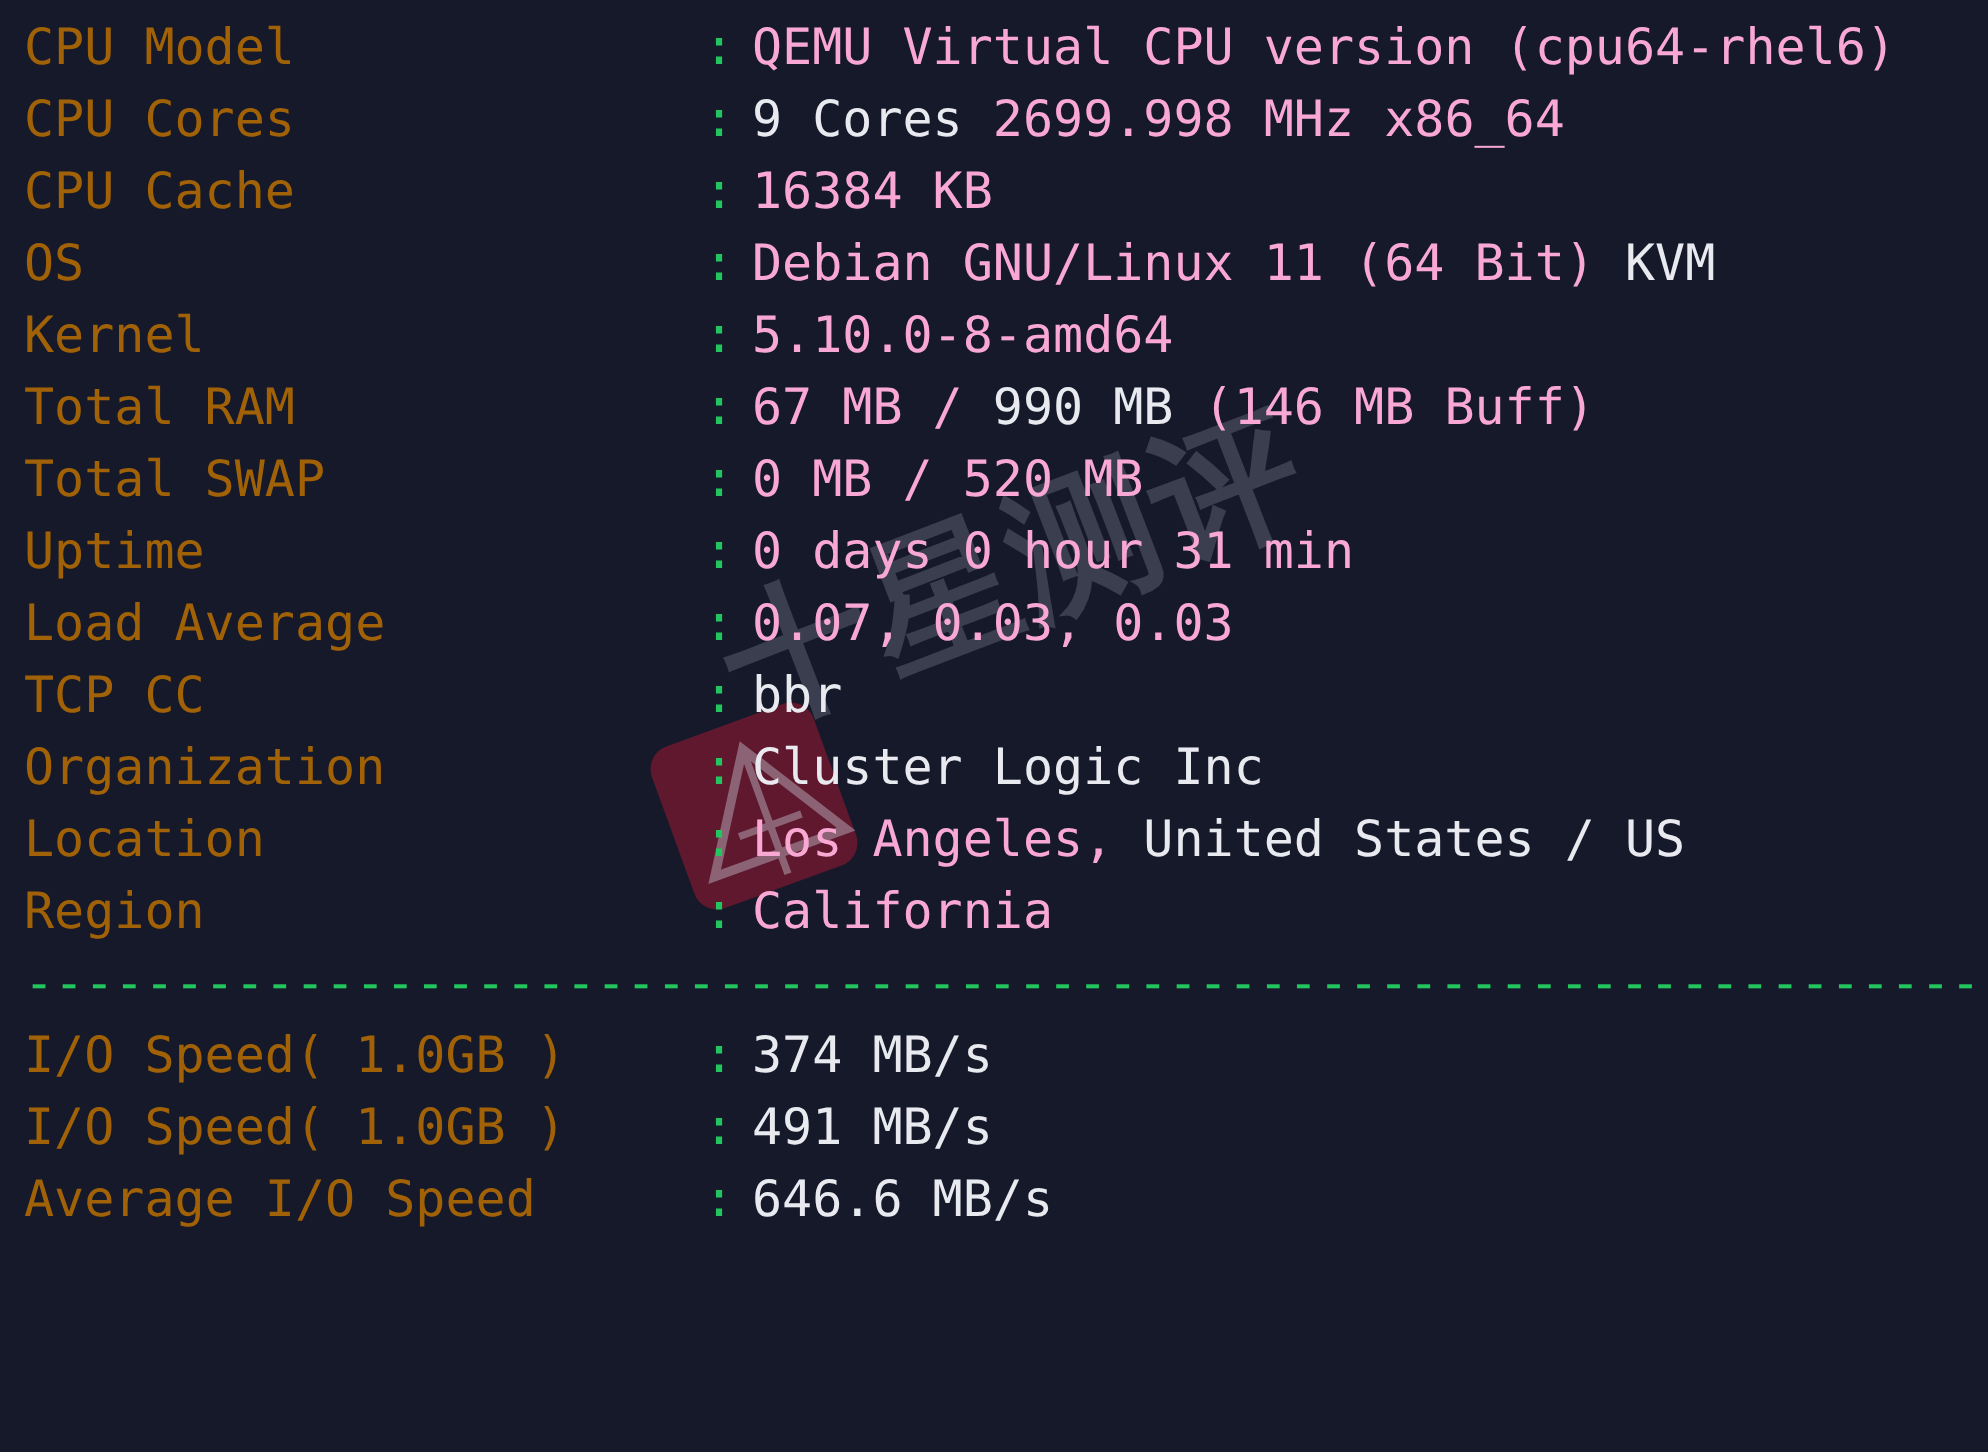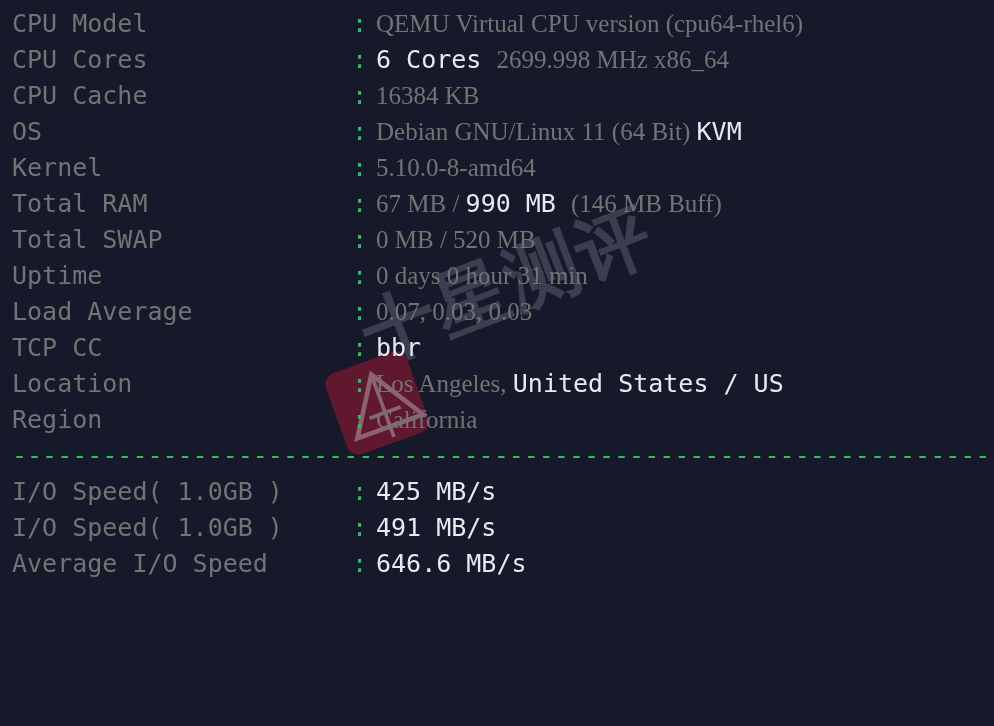--- a/index.html
+++ b/index.html
@@ -74,30 +74,30 @@
     z-index: 2;
     padding: 6px 0 0 12px;
     box-sizing: border-box;
   }
   .row {
     height: 36px;
     white-space: pre;
     display: block;
   }
   .label {
-    color: #737373;
+    color: #a16207;
     display: inline-block;
     width: 340px;
   }
   .colon {
     color: #22c55e;
     display: inline-block;
     width: 24px;
   }
-  .v-blue   { color: #737373; font-family: Liberation Serif, serif; }
+  .v-blue   { color: #f9a8d4; }
   .v-white  { color: #e8eaf0; }
   .sep {
     color: #22c55e;
     white-space: pre;
     display: block;
     height: 36px;
     overflow: hidden;
   }
 </style>
 </head>
@@ -110,30 +110,31 @@
     <svg class="wm-tri" viewBox="0 0 100 100">
       <path d="M12 76 L50 16 L88 76 Z" fill="none" stroke="#c9ccd6" stroke-width="5"></path>
       <path d="M32 60 L68 60" fill="none" stroke="#c9ccd6" stroke-width="4"></path>
       <path d="M50 16 L50 88" fill="none" stroke="#c9ccd6" stroke-width="4"></path>
     </svg>
     <div class="wm-text">十星测评</div>
   </div>
 
   <div id="lines">
       <div class="row"><span class="label">CPU Model</span><span class="colon">:</span><span><span class="v-blue">QEMU Virtual CPU version (cpu64-rhel6)</span></span></div>
-      <div class="row"><span class="label">CPU Cores</span><span class="colon">:</span><span><span class="v-white">6 Cores </span><span class="v-blue">2699.998 MHz x86_64</span></span></div>
+      <div class="row"><span class="label">CPU Cores</span><span class="colon">:</span><span><span class="v-white">9 Cores </span><span class="v-blue">2699.998 MHz x86_64</span></span></div>
       <div class="row"><span class="label">CPU Cache</span><span class="colon">:</span><span><span class="v-blue">16384 KB</span></span></div>
       <div class="row"><span class="label">OS</span><span class="colon">:</span><span><span class="v-blue">Debian GNU/Linux 11 (64 Bit) </span><span class="v-white">KVM</span></span></div>
       <div class="row"><span class="label">Kernel</span><span class="colon">:</span><span><span class="v-blue">5.10.0-8-amd64</span></span></div>
       <div class="row"><span class="label">Total RAM</span><span class="colon">:</span><span><span class="v-blue">67 MB / </span><span class="v-white">990 MB </span><span class="v-blue">(146 MB Buff)</span></span></div>
       <div class="row"><span class="label">Total SWAP</span><span class="colon">:</span><span><span class="v-blue">0 MB / 520 MB</span></span></div>
       <div class="row"><span class="label">Uptime</span><span class="colon">:</span><span><span class="v-blue">0 days 0 hour 31 min</span></span></div>
       <div class="row"><span class="label">Load Average</span><span class="colon">:</span><span><span class="v-blue">0.07, 0.03, 0.03</span></span></div>
       <div class="row"><span class="label">TCP CC</span><span class="colon">:</span><span><span class="v-white">bbr</span></span></div>
+      <div class="row"><span class="label">Organization</span><span class="colon">:</span><span><span class="v-white">Cluster Logic Inc</span></span></div>
       <div class="row"><span class="label">Location</span><span class="colon">:</span><span><span class="v-blue">Los Angeles, </span><span class="v-white">United States / US</span></span></div>
       <div class="row"><span class="label">Region</span><span class="colon">:</span><span><span class="v-blue">California</span></span></div>
       <div class="sep">----------------------------------------------------------------------</div>
-      <div class="row"><span class="label">I/O Speed( 1.0GB )</span><span class="colon">:</span><span><span class="v-white">425 MB/s</span></span></div>
+      <div class="row"><span class="label">I/O Speed( 1.0GB )</span><span class="colon">:</span><span><span class="v-white">374 MB/s</span></span></div>
       <div class="row"><span class="label">I/O Speed( 1.0GB )</span><span class="colon">:</span><span><span class="v-white">491 MB/s</span></span></div>
       <div class="row"><span class="label">Average I/O Speed</span><span class="colon">:</span><span><span class="v-white">646.6 MB/s</span></span></div>
     </div>
 
 </div>
 
 </body></html>

